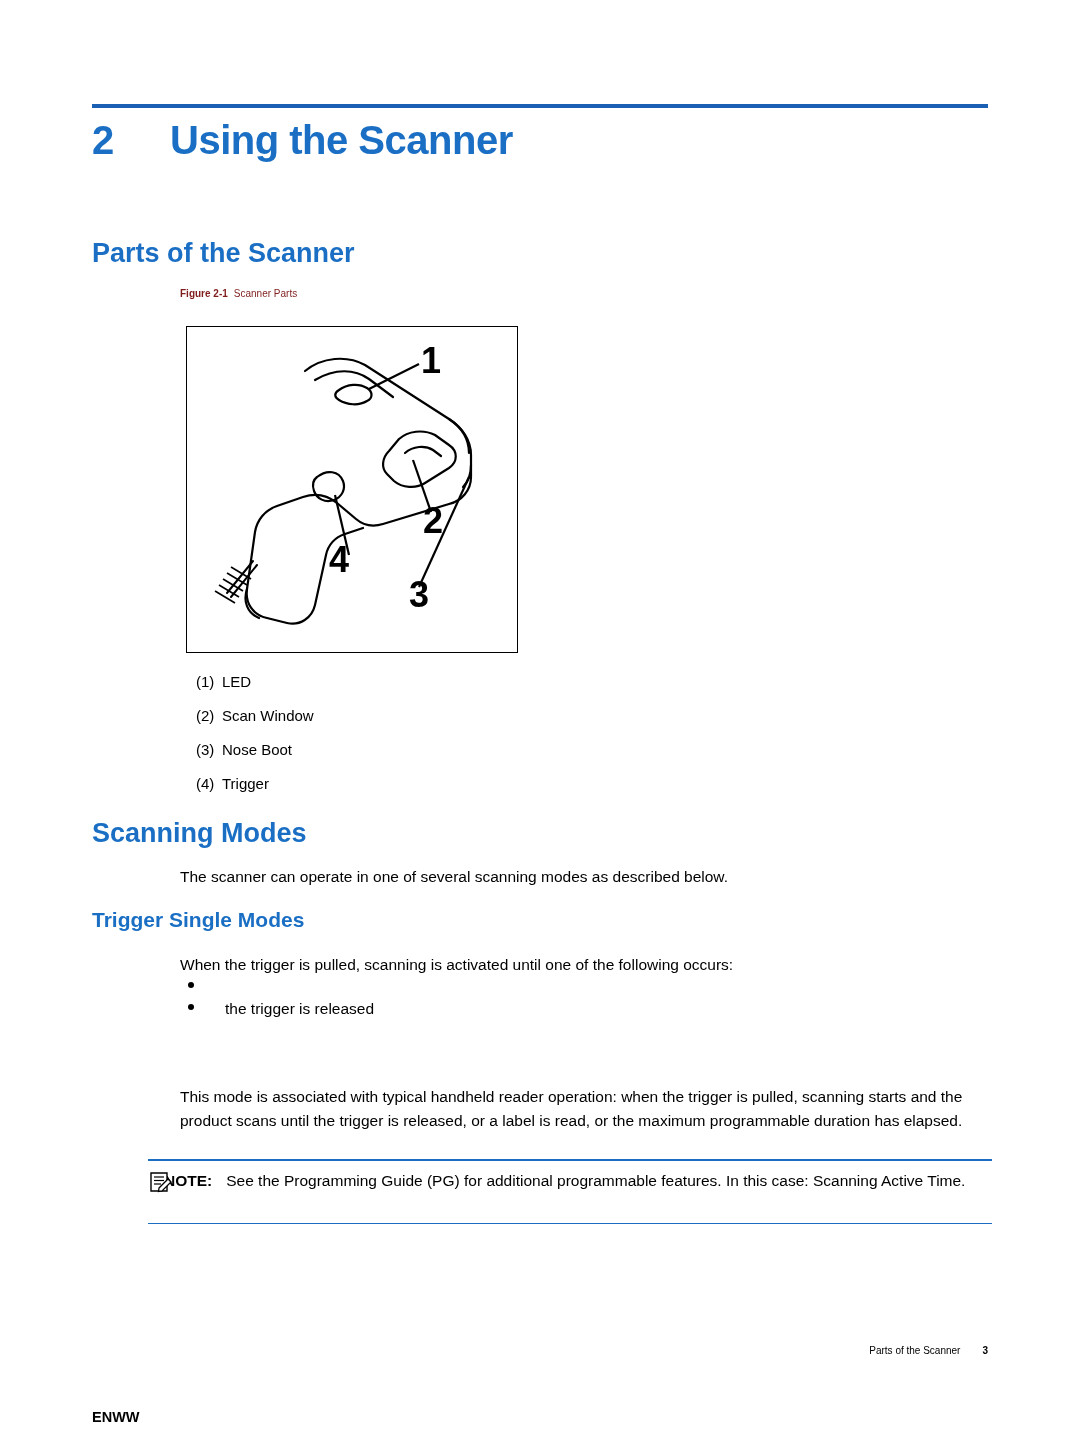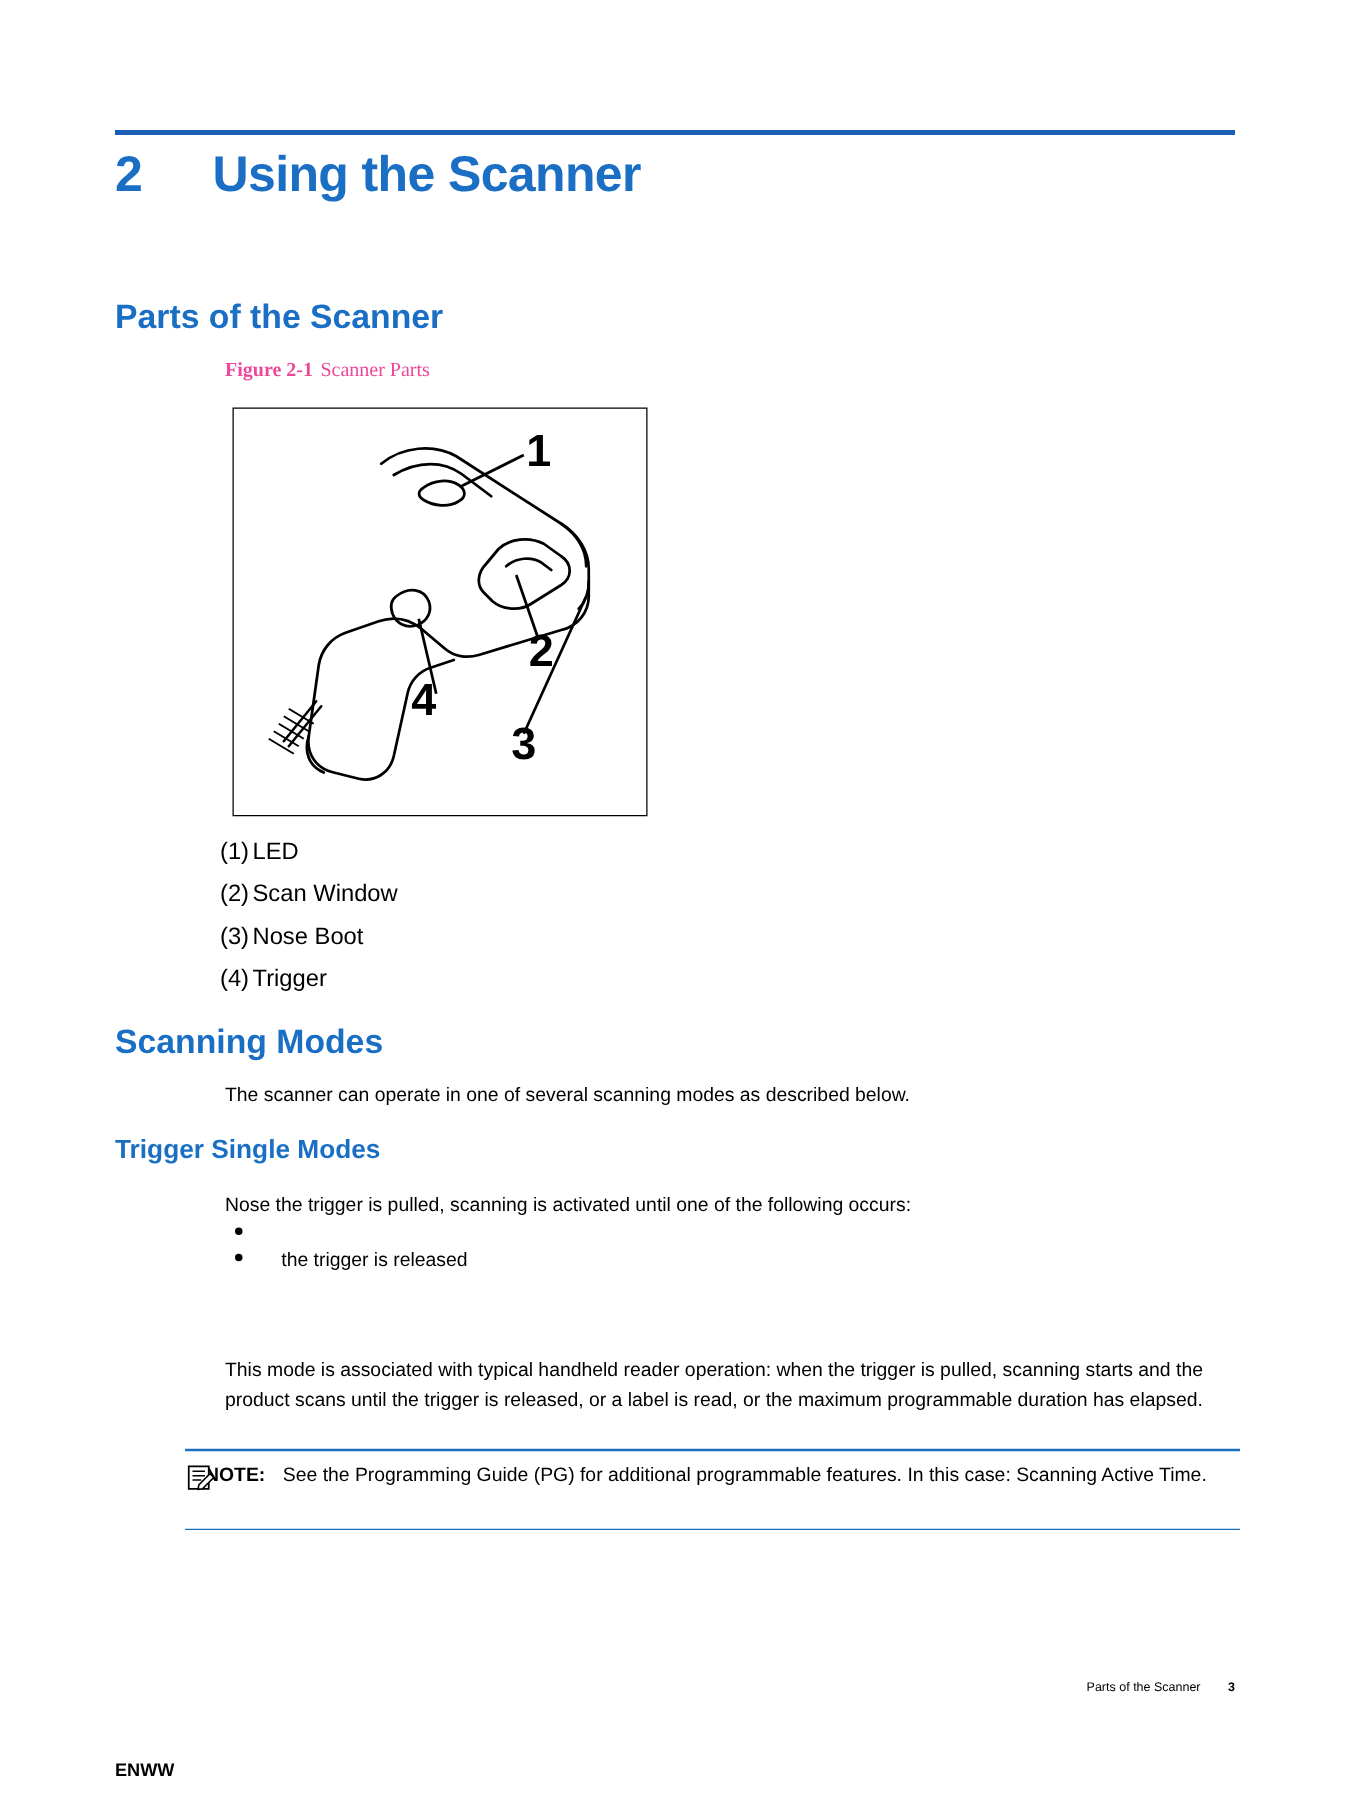--- a/index.html
+++ b/index.html
@@ -64,43 +64,42 @@
     font-size: 21px;
     font-weight: bold;
     color: #1a6fc4;
   }
   #h2-trigger { top: 908px; }
 
   .figure-caption {
     position: absolute;
     left: 180px;
     top: 288px;
-    font-size: 16px;
-    color: #ec4899;
-    font-family: Liberation Serif, serif;
+    font-size: 10px;
+    color: #7f1d1d;
   }
   .figure-caption b { font-weight: bold; }
   .figure-caption .cap-text { font-weight: normal; margin-left: 6px; }
 
   .figure-box {
     position: absolute;
     left: 186px;
     top: 326px;
     width: 330px;
     height: 325px;
     border: 1.5px solid #000;
     background: #fff;
   }
   .figure-box svg { display: block; }
 
   .callout-list {
     position: absolute;
-    left: 176px;
+    left: 196px;
     top: 665px;
-    font-size: 19px;
+    font-size: 15px;
     line-height: 34px;
   }
   .callout-list div { white-space: nowrap; }
   .callout-num { display: inline-block; width: 26px; }
 
   .para {
     position: absolute;
     left: 180px;
     font-size: 15.5px;
     line-height: 24px;
@@ -252,21 +251,21 @@
     <div><span class="callout-num">(3)</span><span>Nose Boot</span></div>
     <div><span class="callout-num">(4)</span><span>Trigger</span></div>
   </div>
 
   <div class="h1" id="h1-modes">Scanning Modes</div>
 
   <div class="para" id="p-modes-intro">The scanner can operate in one of several scanning modes as described below.</div>
 
   <div class="h2" id="h2-trigger">Trigger Single Modes</div>
 
-  <div class="para" id="p-trigger-intro">Nose the trigger is pulled, scanning is activated until one of the following occurs:</div>
+  <div class="para" id="p-trigger-intro">When the trigger is pulled, scanning is activated until one of the following occurs:</div>
 
   <div class="bullets">
     <div class="bullet-row">
       <span class="bullet-dot"></span>
     </div>
     <div class="bullet-row">
       <span class="bullet-dot"></span>
       <span>the trigger is released</span>
     </div>
   </div>

